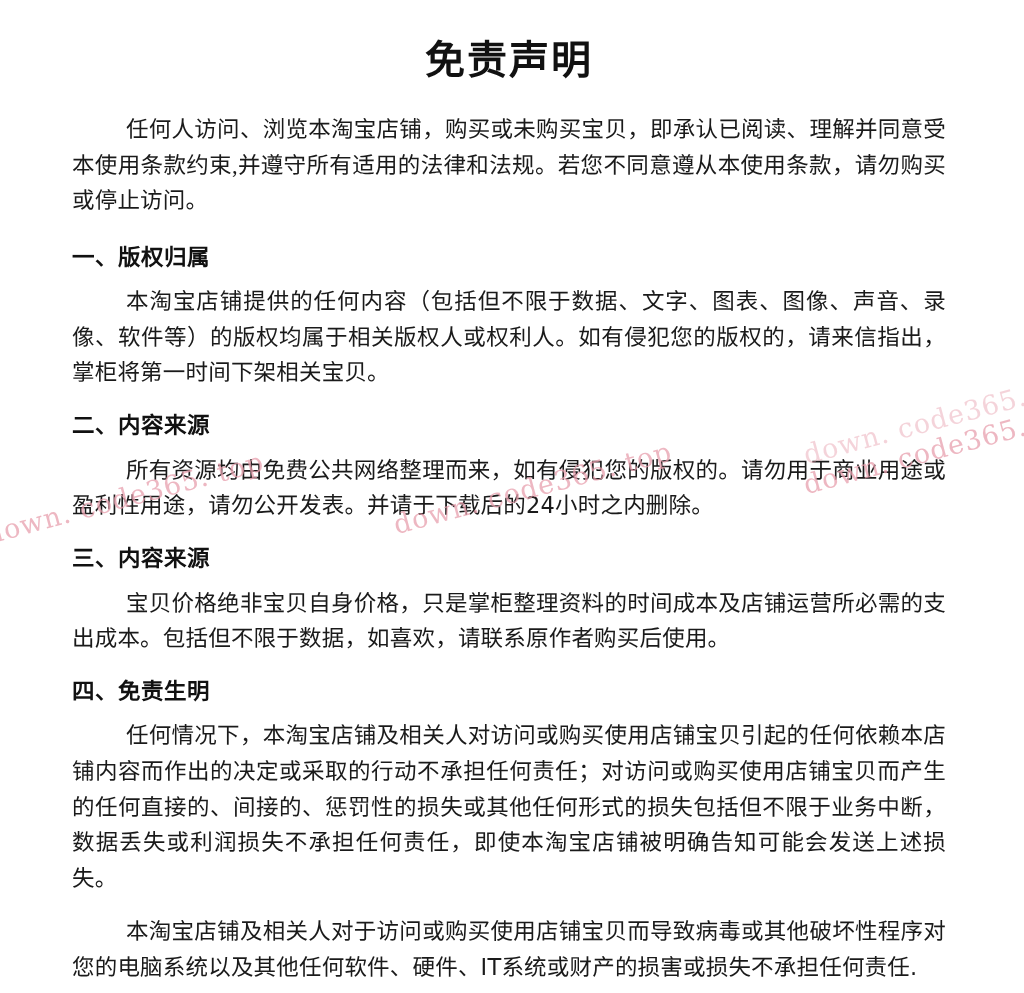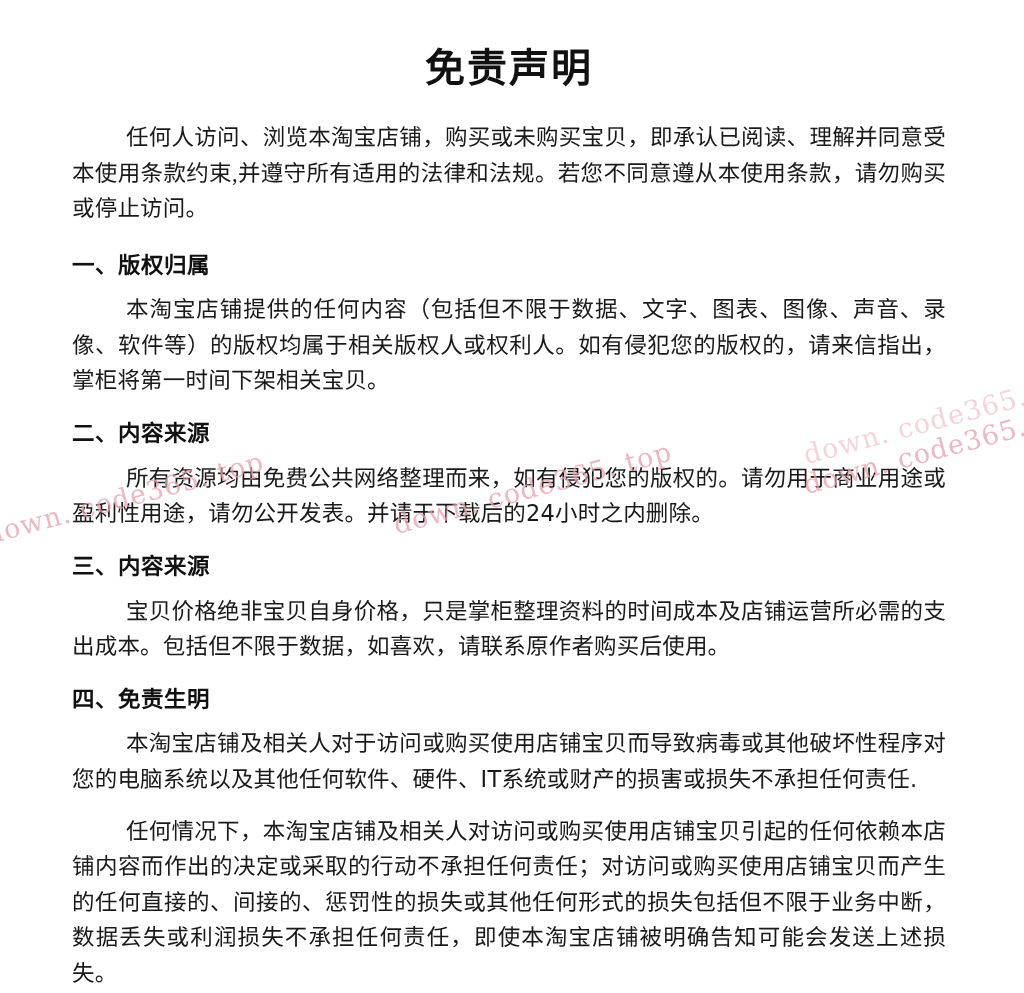--- a/index.html
+++ b/index.html
@@ -14,21 +14,21 @@
     overflow: hidden;
     font-family: "DejaVu Sans", "Liberation Sans", sans-serif;
     color: #1a1a1a;
   }
 
   .page {
     position: relative;
     width: 1024px;
     height: 993px;
     box-sizing: border-box;
-    padding: 22px 78px 0 72px;
+    padding: 14px 78px 0 72px;
   }
 
   .doc-title {
     text-align: center;
     font-size: 40px;
     font-weight: bold;
     letter-spacing: 2px;
     margin: 14px 0 26px 0;
     color: #111111;
   }
@@ -88,21 +88,21 @@
   <h2 class="section-head">一、版权归属</h2>
   <p class="para indent gap-sm">本淘宝店铺提供的任何内容（包括但不限于数据、文字、图表、图像、声音、录像、软件等）的版权均属于相关版权人或权利人。如有侵犯您的版权的，请来信指出，掌柜将第一时间下架相关宝贝。</p>
 
   <h2 class="section-head">二、内容来源</h2>
   <p class="para indent gap-sm">所有资源均由免费公共网络整理而来，如有侵犯您的版权的。请勿用于商业用途或盈利性用途，请勿公开发表。并请于下载后的24小时之内删除。</p>
 
   <h2 class="section-head">三、内容来源</h2>
   <p class="para indent gap-sm">宝贝价格绝非宝贝自身价格，只是掌柜整理资料的时间成本及店铺运营所必需的支出成本。包括但不限于数据，如喜欢，请联系原作者购买后使用。</p>
 
   <h2 class="section-head">四、免责生明</h2>
+  <p class="para indent gap-sm">任何情况下，本淘宝店铺及相关人对访问或购买使用店铺宝贝引起的任何依赖本店铺内容而作出的决定或采取的行动不承担任何责任；对访问或购买使用店铺宝贝而产生的任何直接的、间接的、惩罚性的损失或其他任何形式的损失包括但不限于业务中断，数据丢失或利润损失不承担任何责任，即使本淘宝店铺被明确告知可能会发送上述损失。</p>
   <p class="para indent">本淘宝店铺及相关人对于访问或购买使用店铺宝贝而导致病毒或其他破坏性程序对您的电脑系统以及其他任何软件、硬件、IT系统或财产的损害或损失不承担任何责任.</p>
-  <p class="para indent gap-sm">任何情况下，本淘宝店铺及相关人对访问或购买使用店铺宝贝引起的任何依赖本店铺内容而作出的决定或采取的行动不承担任何责任；对访问或购买使用店铺宝贝而产生的任何直接的、间接的、惩罚性的损失或其他任何形式的损失包括但不限于业务中断，数据丢失或利润损失不承担任何责任，即使本淘宝店铺被明确告知可能会发送上述损失。</p>
 
   <div class="wm wm-1">down. code365. top</div>
   <div class="wm wm-2">down. code365. top</div>
   <div class="wm wm-3">down. code365. top</div>
   <div class="wm wm-4">down. code365. top</div>
 
 </div>
 
 </body></html>

